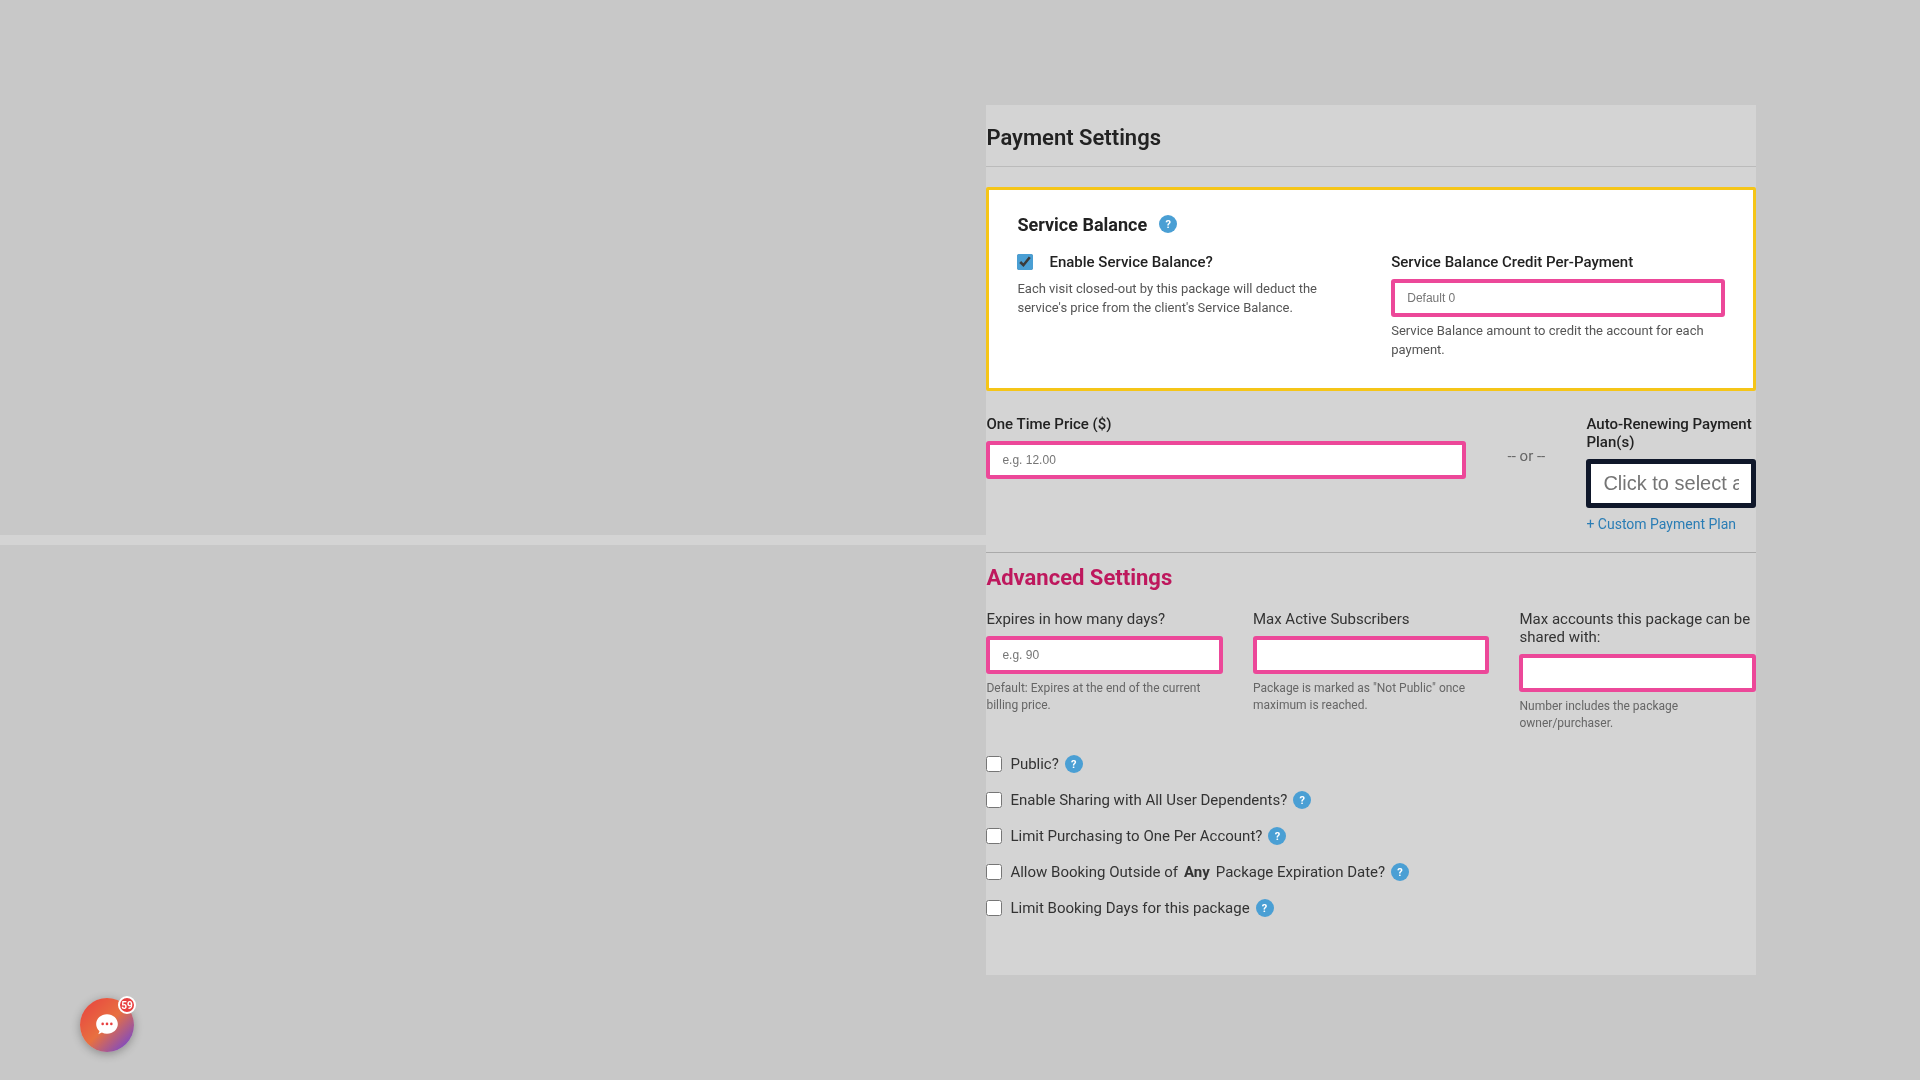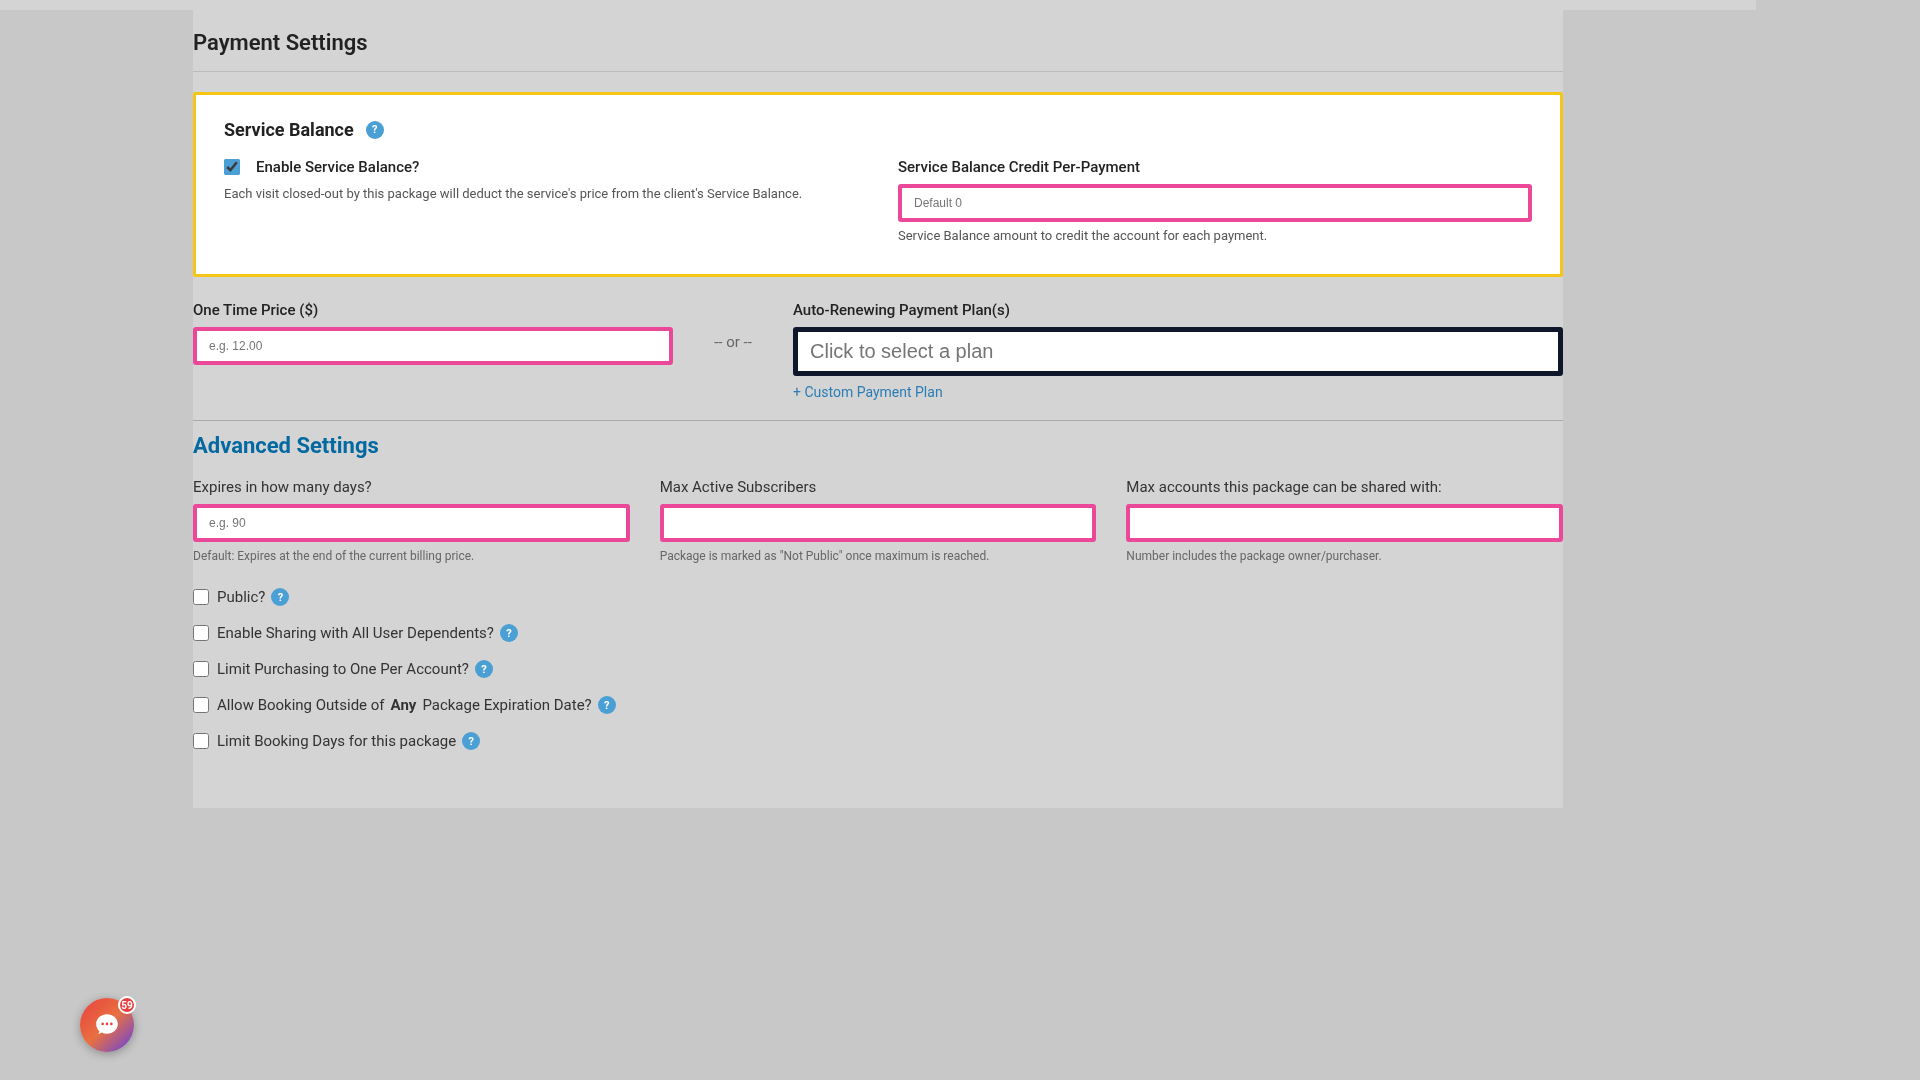--- a/index.html
+++ b/index.html
@@ -12,21 +12,20 @@
       min-height: 1080px;
       width: 1920px;
       overflow: hidden;
     }
 
     .page-wrapper {
       width: 1756px;
       min-height: 1080px;
       background-color: #c8c8c8;
       display: flex;
-      flex-direction: column;
       align-items: center;
       padding-top: 0;
     }
 
     .content-area {
       width: 1370px;
       background-color: #d4d4d4;
       padding: 0 0 40px 0;
     }
 
@@ -176,21 +175,21 @@
       font-size: 14px;
       text-decoration: none;
       margin-top: 8px;
       cursor: pointer;
     }
 
     
     .advanced-section-header {
       font-size: 22px;
       font-weight: 700;
-      color: #0369a1;
+      color: #be185d;
       padding: 12px 0 20px 0;
       border-top: 1px solid #aaa;
       margin-top: 8px;
     }
 
     .advanced-row {
       display: flex;
       gap: 30px;
       margin-bottom: 24px;
       align-items: flex-start;

